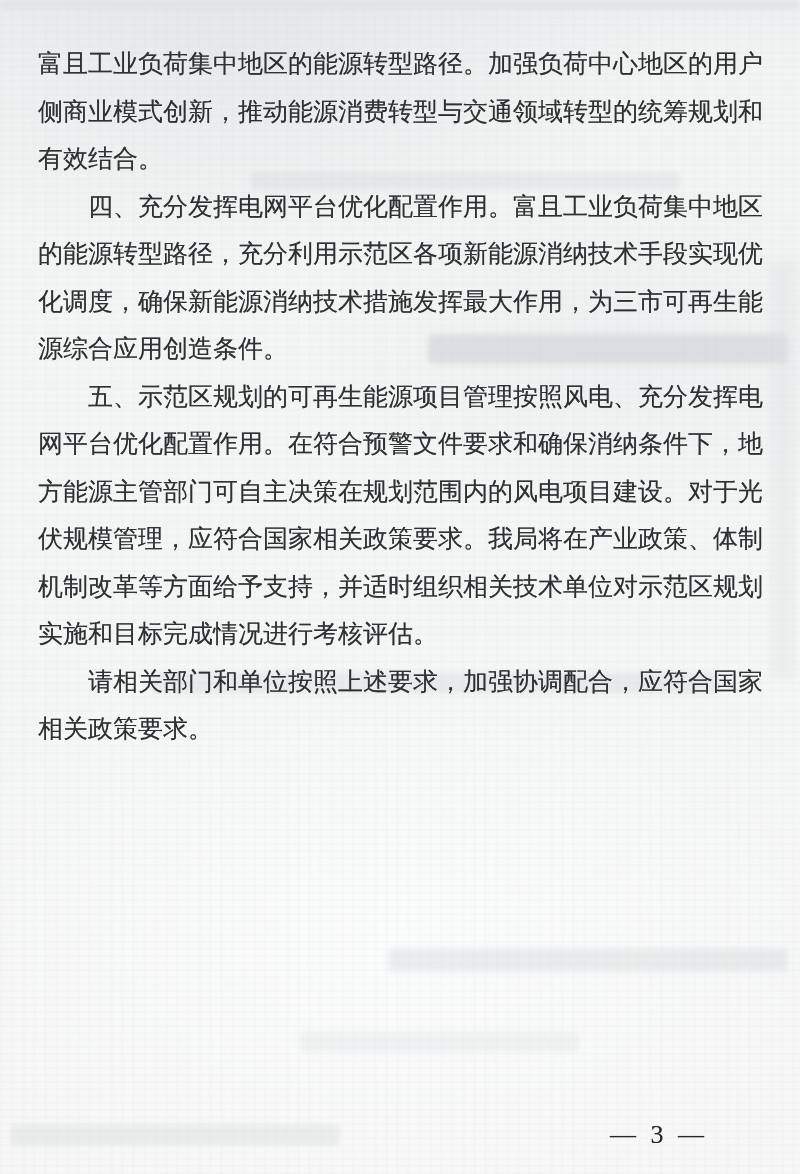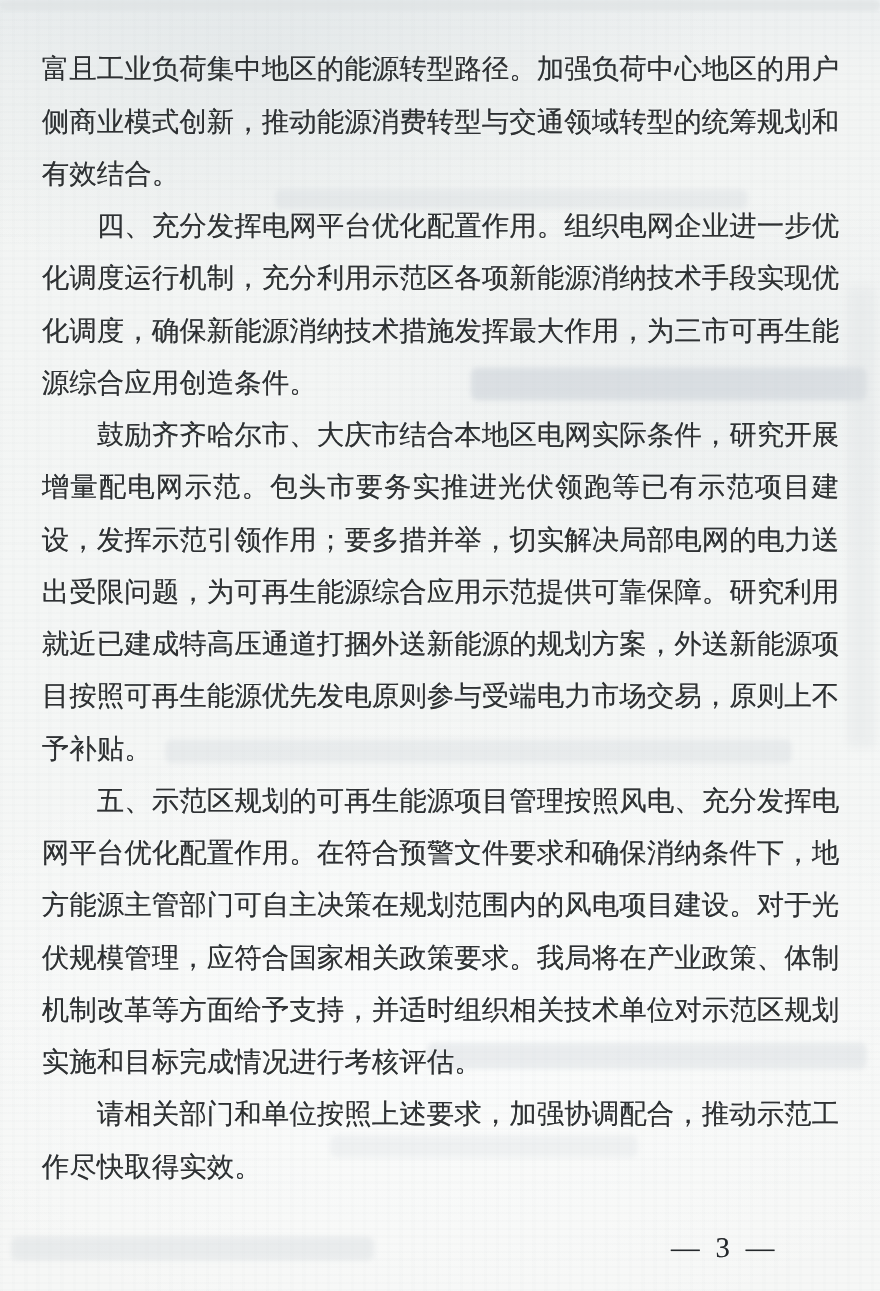--- a/index.html
+++ b/index.html
@@ -88,20 +88,19 @@
   <div class="smudge s-line1"></div>
   <div class="smudge s-line2"></div>
   <div class="smudge s-line3"></div>
   <div class="smudge s-line4"></div>
   <div class="smudge s-line5"></div>
   <div class="smudge s-bottom"></div>
   <div class="smudge s-right"></div>
 
   <div class="content">
     <p class="para no-indent">富且工业负荷集中地区的能源转型路径。加强负荷中心地区的用户侧商业模式创新，推动能源消费转型与交通领域转型的统筹规划和有效结合。</p>
-    <p class="para">四、充分发挥电网平台优化配置作用。组织电网企业进一步优化调度运行机制，充分利用示范区各项新能源消纳技术手段实现优化调度，确保新能源消纳技术措施发挥最大作用，为三市可再生能源综合应用创造条件。</p>
-    <p class="para">鼓励齐齐哈尔市、大庆市结合本地区电网实际条件，研究开展增量配电网示范。包头市要务实推进光伏领跑等已有示范项目建设，发挥示范引领作用；要多措并举，切实解决局部电网的电力送出受限问题，为可再生能源综合应用示范提供可靠保障。研究利用就近已建成特高压通道打捆外送新能源的规划方案，外送新能源项目按照可再生能源优先发电原则参与受端电力市场交易，原则上不予补贴。</p>
+    <p class="para">四、充分发挥电网平台优化配置作用。富且工业负荷集中地区的能源转型路径，充分利用示范区各项新能源消纳技术手段实现优化调度，确保新能源消纳技术措施发挥最大作用，为三市可再生能源综合应用创造条件。</p>
     <p class="para">五、示范区规划的可再生能源项目管理按照风电、充分发挥电网平台优化配置作用。在符合预警文件要求和确保消纳条件下，地方能源主管部门可自主决策在规划范围内的风电项目建设。对于光伏规模管理，应符合国家相关政策要求。我局将在产业政策、体制机制改革等方面给予支持，并适时组织相关技术单位对示范区规划实施和目标完成情况进行考核评估。</p>
-    <p class="para">请相关部门和单位按照上述要求，加强协调配合，推动示范工作尽快取得实效。</p>
+    <p class="para">请相关部门和单位按照上述要求，加强协调配合，应符合国家相关政策要求。</p>
   </div>
 
   <div class="page-number">— 3 —</div>
 </div>
 
 </body></html>

